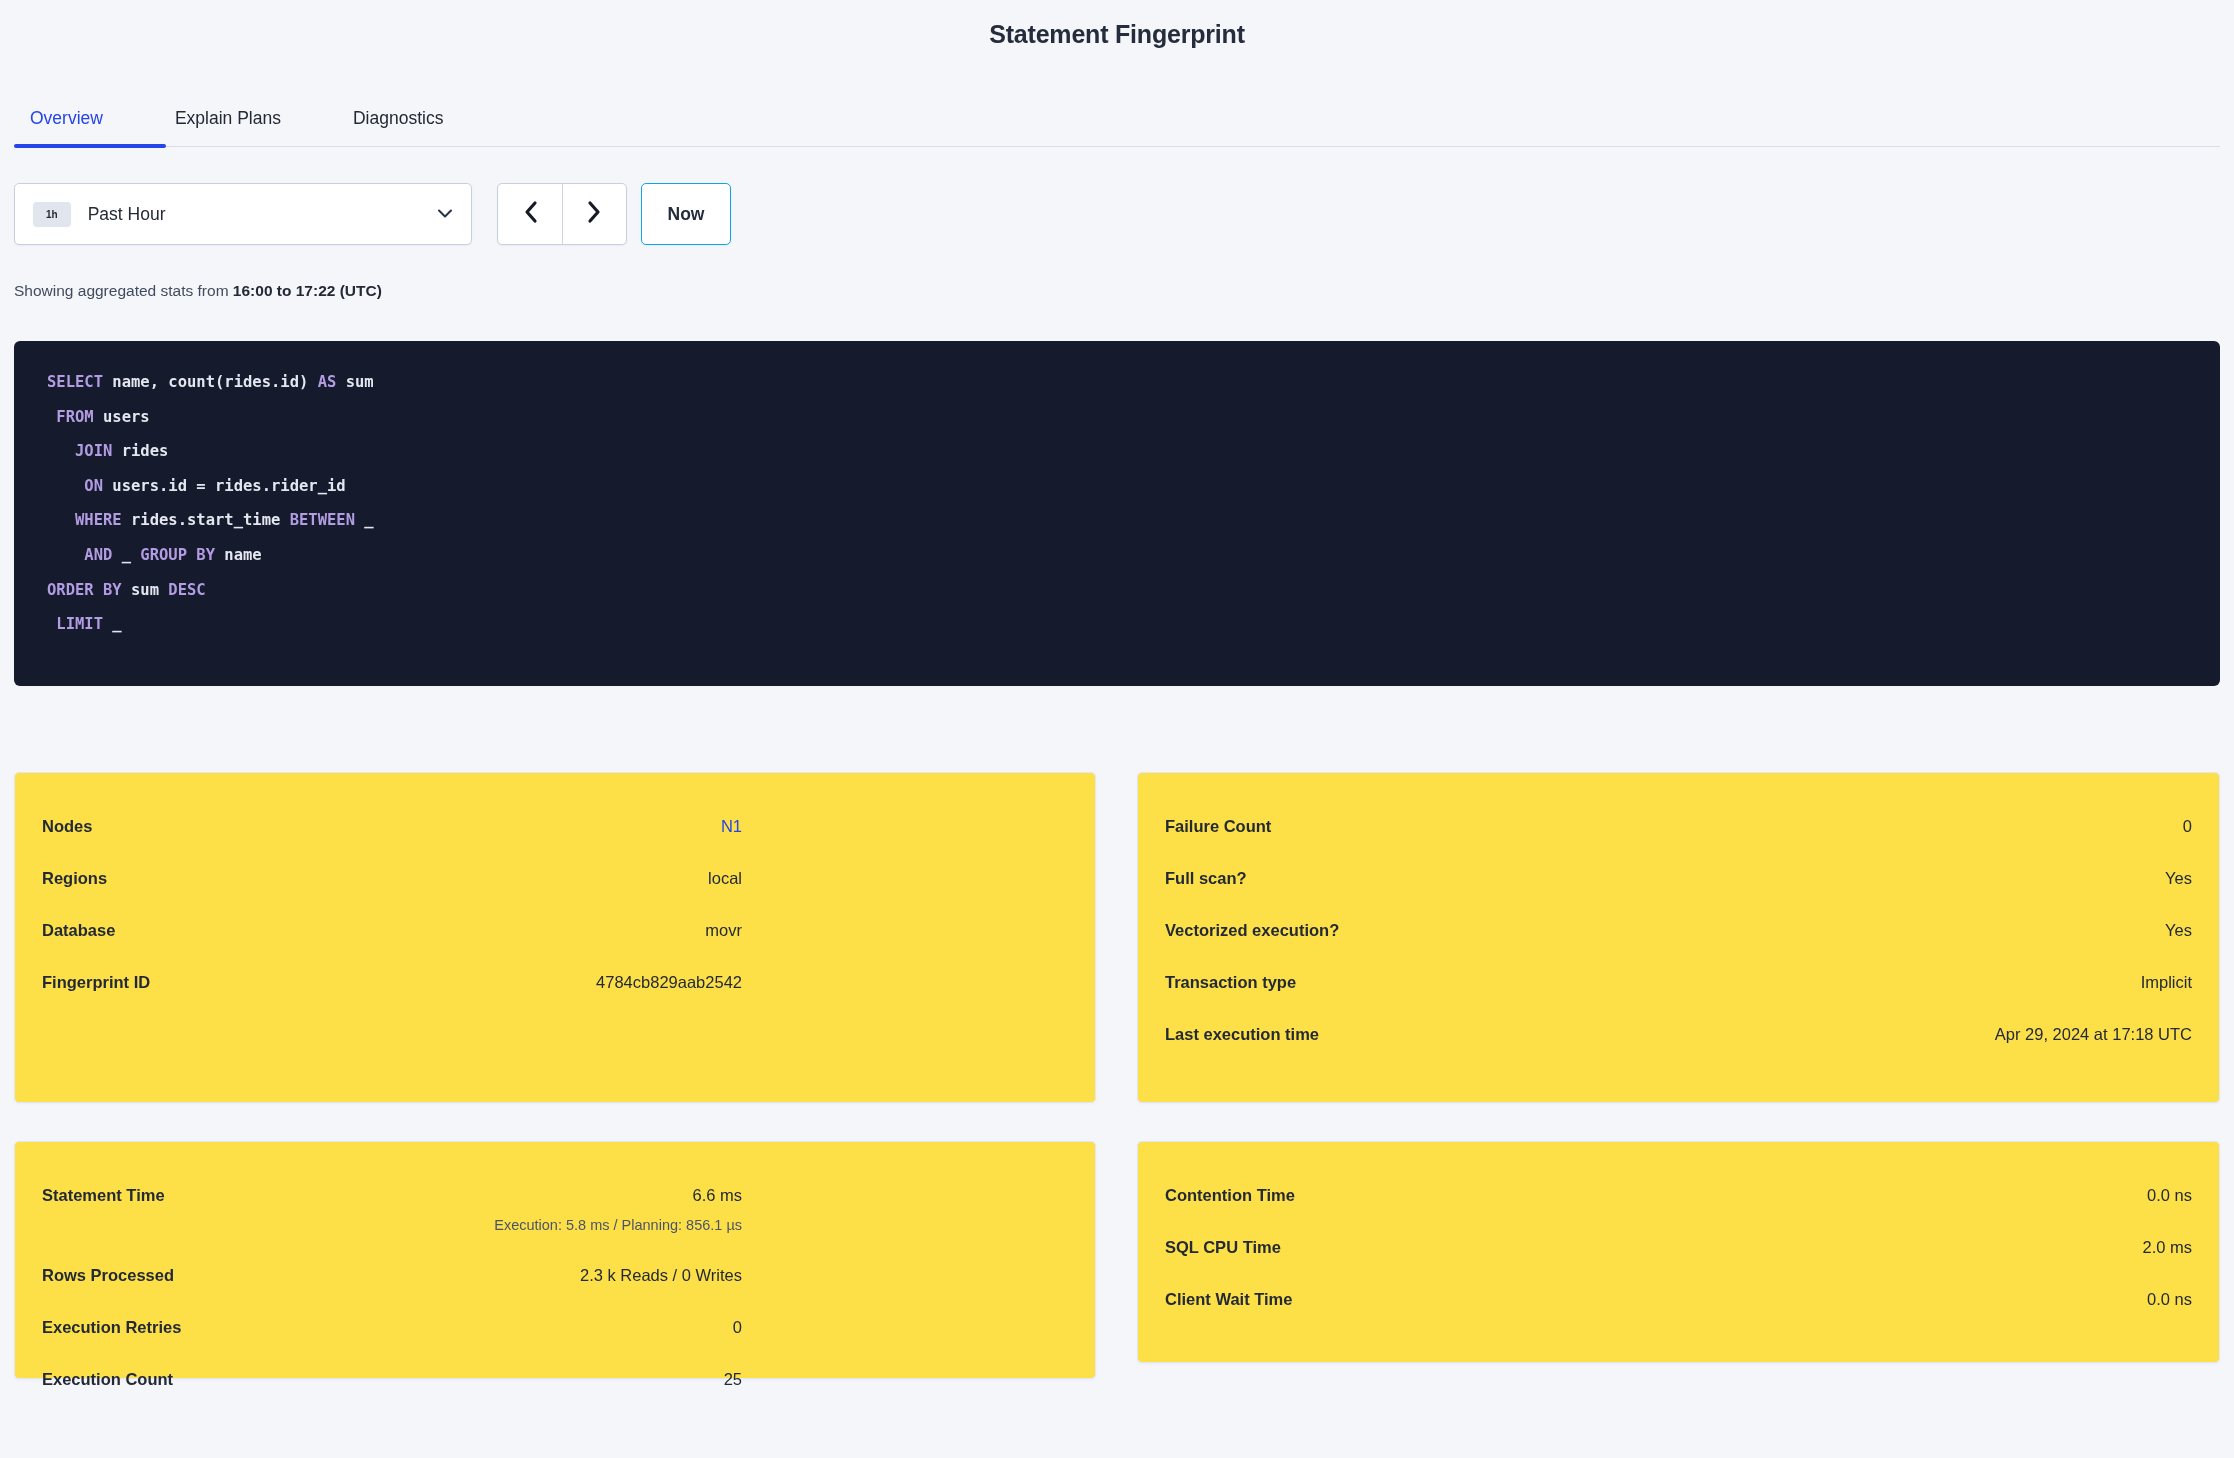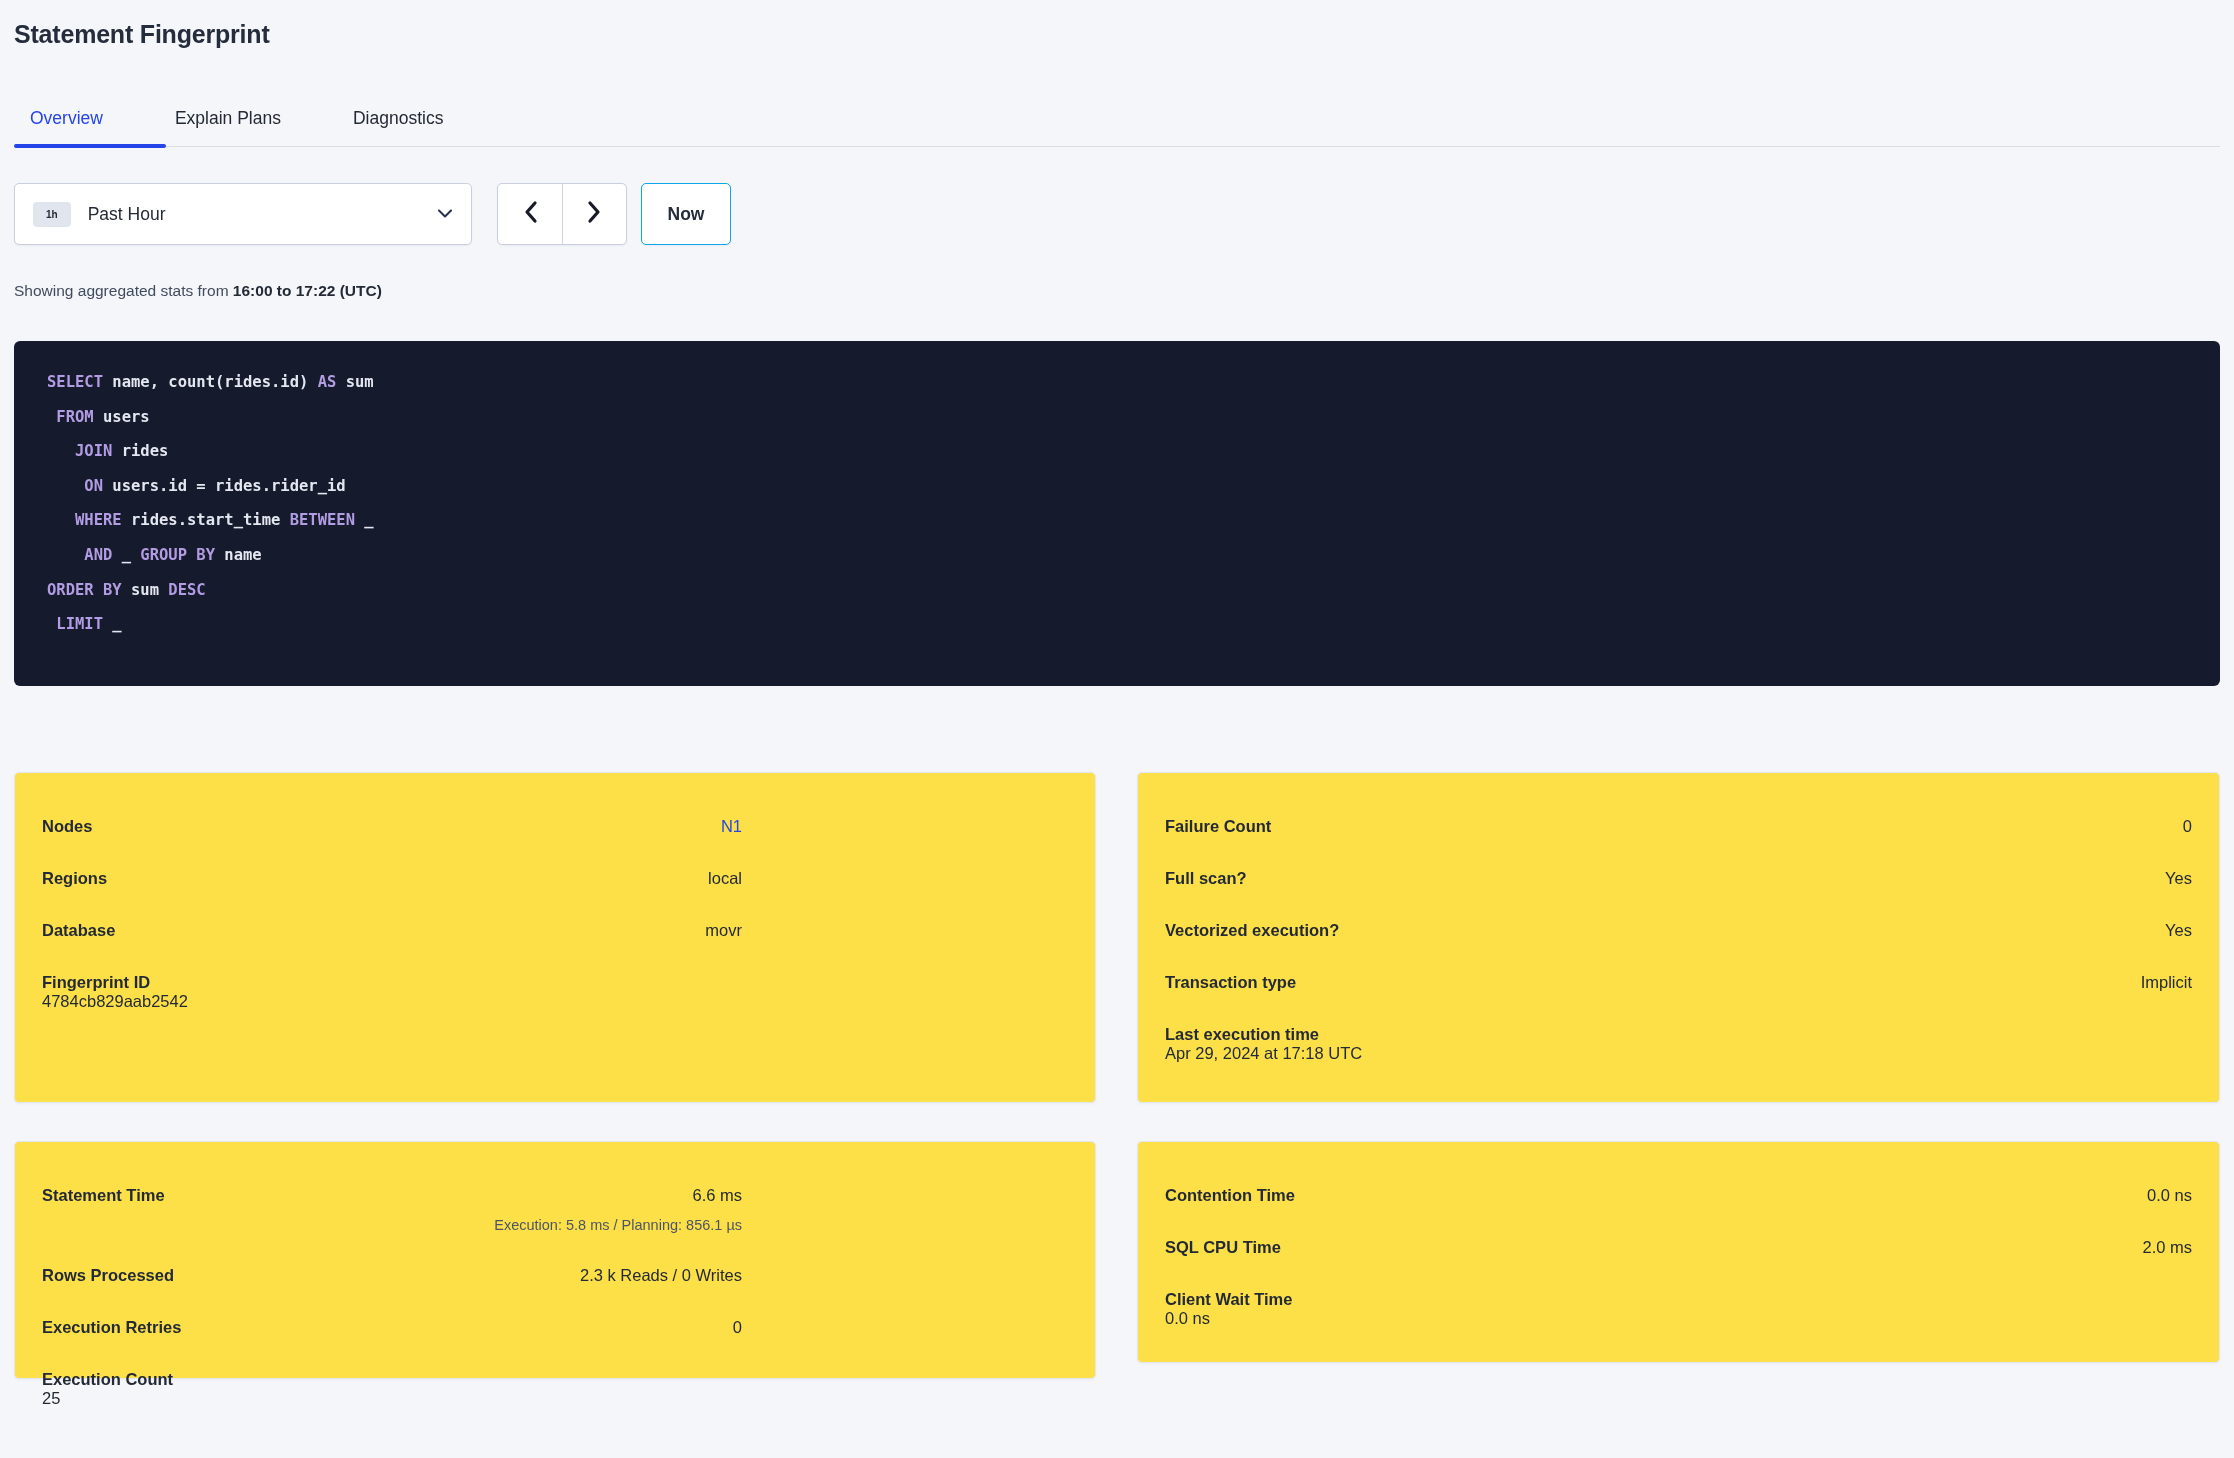--- a/index.html
+++ b/index.html
@@ -7,21 +7,21 @@
   body {
     width:2234px; height:1458px; overflow:hidden;
     background:#f4f6fa;
     font-family:"Liberation Sans", sans-serif;
     color:#242a35;
   }
   .page { padding:0 14px; }
 
   .page-title {
     margin:20px 0 0 0;
-    font-size:25px; font-weight:700; color:#252d3c; letter-spacing:-0.2px;
+    font-size:25px; font-weight:700; color:#252d3c; letter-spacing:-0.2px;text-align:center;
   }
 
   
   .tabs {
     position:relative; margin-top:46px; height:52px;
     display:flex; align-items:flex-start; gap:40px;
     border-bottom:1px solid #d9dde6;
   }
   .tab { padding:13px 16px; font-size:17.5px; color:#242a35; cursor:pointer; white-space:nowrap; }
   .tab.active { color:#2545e8; }
@@ -92,21 +92,21 @@
   }
   .card.h-tall  { height:331px; }
   .card.h-mid   { height:238px; }
   .card.h-short { height:222px; }
   .card-inner.narrow { max-width:700px; }
 
   .row {
     display:flex; justify-content:space-between; align-items:baseline;
     margin-bottom:33px; font-size:16.5px;
   }
-  .row:last-child { margin-bottom:0;flex-direction:column; }
+  .row:last-child { margin-bottom:0; }
   .row-label { font-weight:700; color:#242a35; }
   .row-value { color:#242a35; text-align:right; }
   .row-value.link { color:#2545e8; cursor:pointer; }
   .value-wrap { display:flex; flex-direction:column; align-items:flex-end; gap:12px; }
   .row-sub { font-size:14.5px; color:#4c5568; }
 </style>
 </head>
 <body>
 
 <div class="page">

